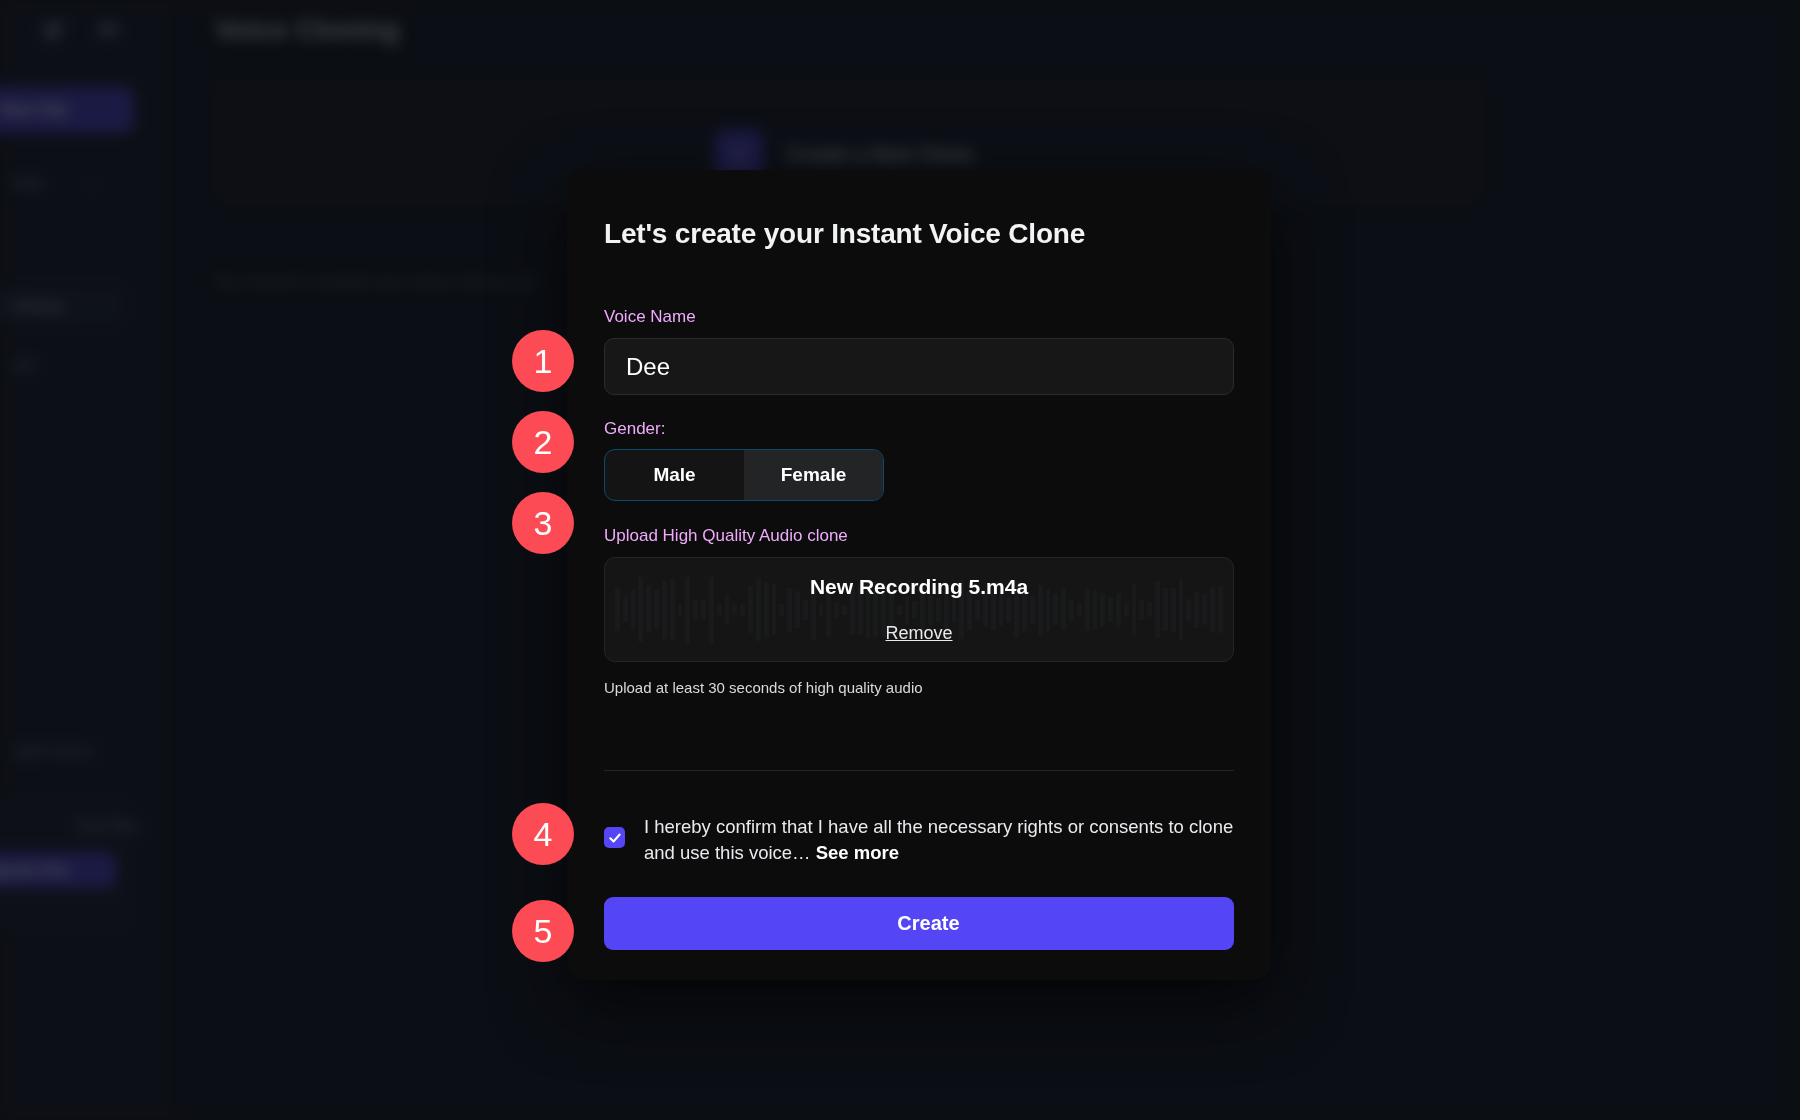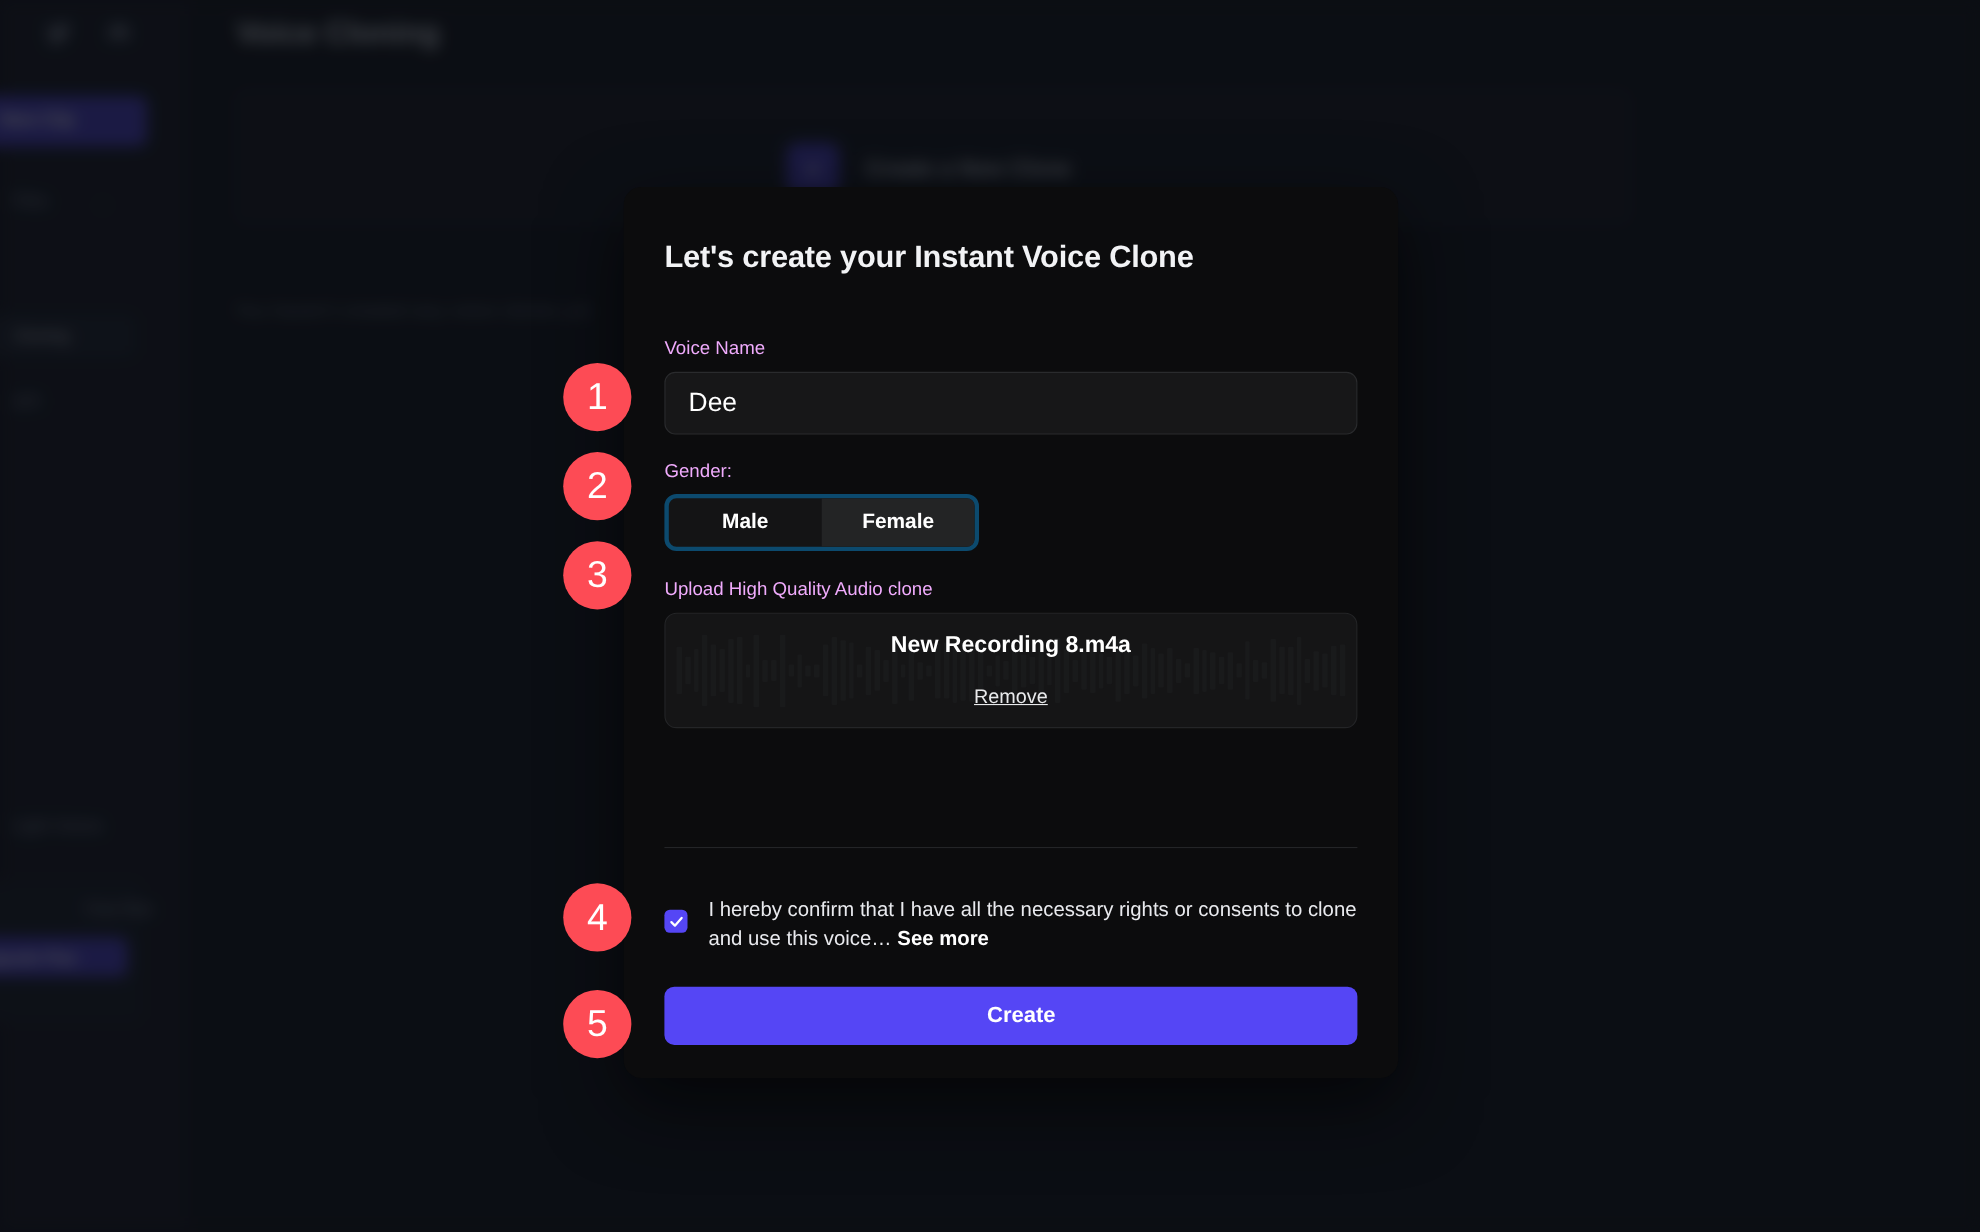--- a/index.html
+++ b/index.html
@@ -221,21 +221,21 @@
   }
 
   .gender-label { margin-top: 24px; }
 
   .segmented {
     margin-top: 10px;
     display: inline-flex;
     height: 52px;
     border-radius: 11px;
     background: #141415;
-    border: 4px solid #0c4a6e;
+    border: 1px solid #0c4a6e;
     overflow: hidden;
     justify-content: space-between;
   }
   .segmented-opt {
     width: 139px;
     display: flex;
     align-items: center;
     justify-content: center;
     color: #ffffff;
     font-size: 19px;
@@ -530,24 +530,25 @@
         <span style="height: 57px;"></span>
         <span style="height: 43px;"></span>
         <span style="height: 44px;"></span>
         <span style="height: 62px;"></span>
         <span style="height: 22px;"></span>
         <span style="height: 36px;"></span>
         <span style="height: 31px;"></span>
         <span style="height: 45px;"></span>
         <span style="height: 47px;"></span>
       </div>
-    <div class="dropzone-filename">New Recording 8.m4a</div>
+    <div class="dropzone-filename">New Recording 5.m4a</div>
     <button class="dropzone-remove">Remove</button>
   </div>
 
+  <div class="upload-hint">Upload at least 30 seconds of high quality audio</div>
 
   <div class="divider"></div>
 
   <div class="consent-row">
     <span class="consent-checkbox">
       <svg viewBox="0 0 24 24" fill="none" stroke="#ffffff" stroke-width="3.5" stroke-linecap="round" stroke-linejoin="round">
         <path d="M4 12.5 L9.5 18 L20 6"></path>
       </svg>
     </span>
     <div class="consent-text">

